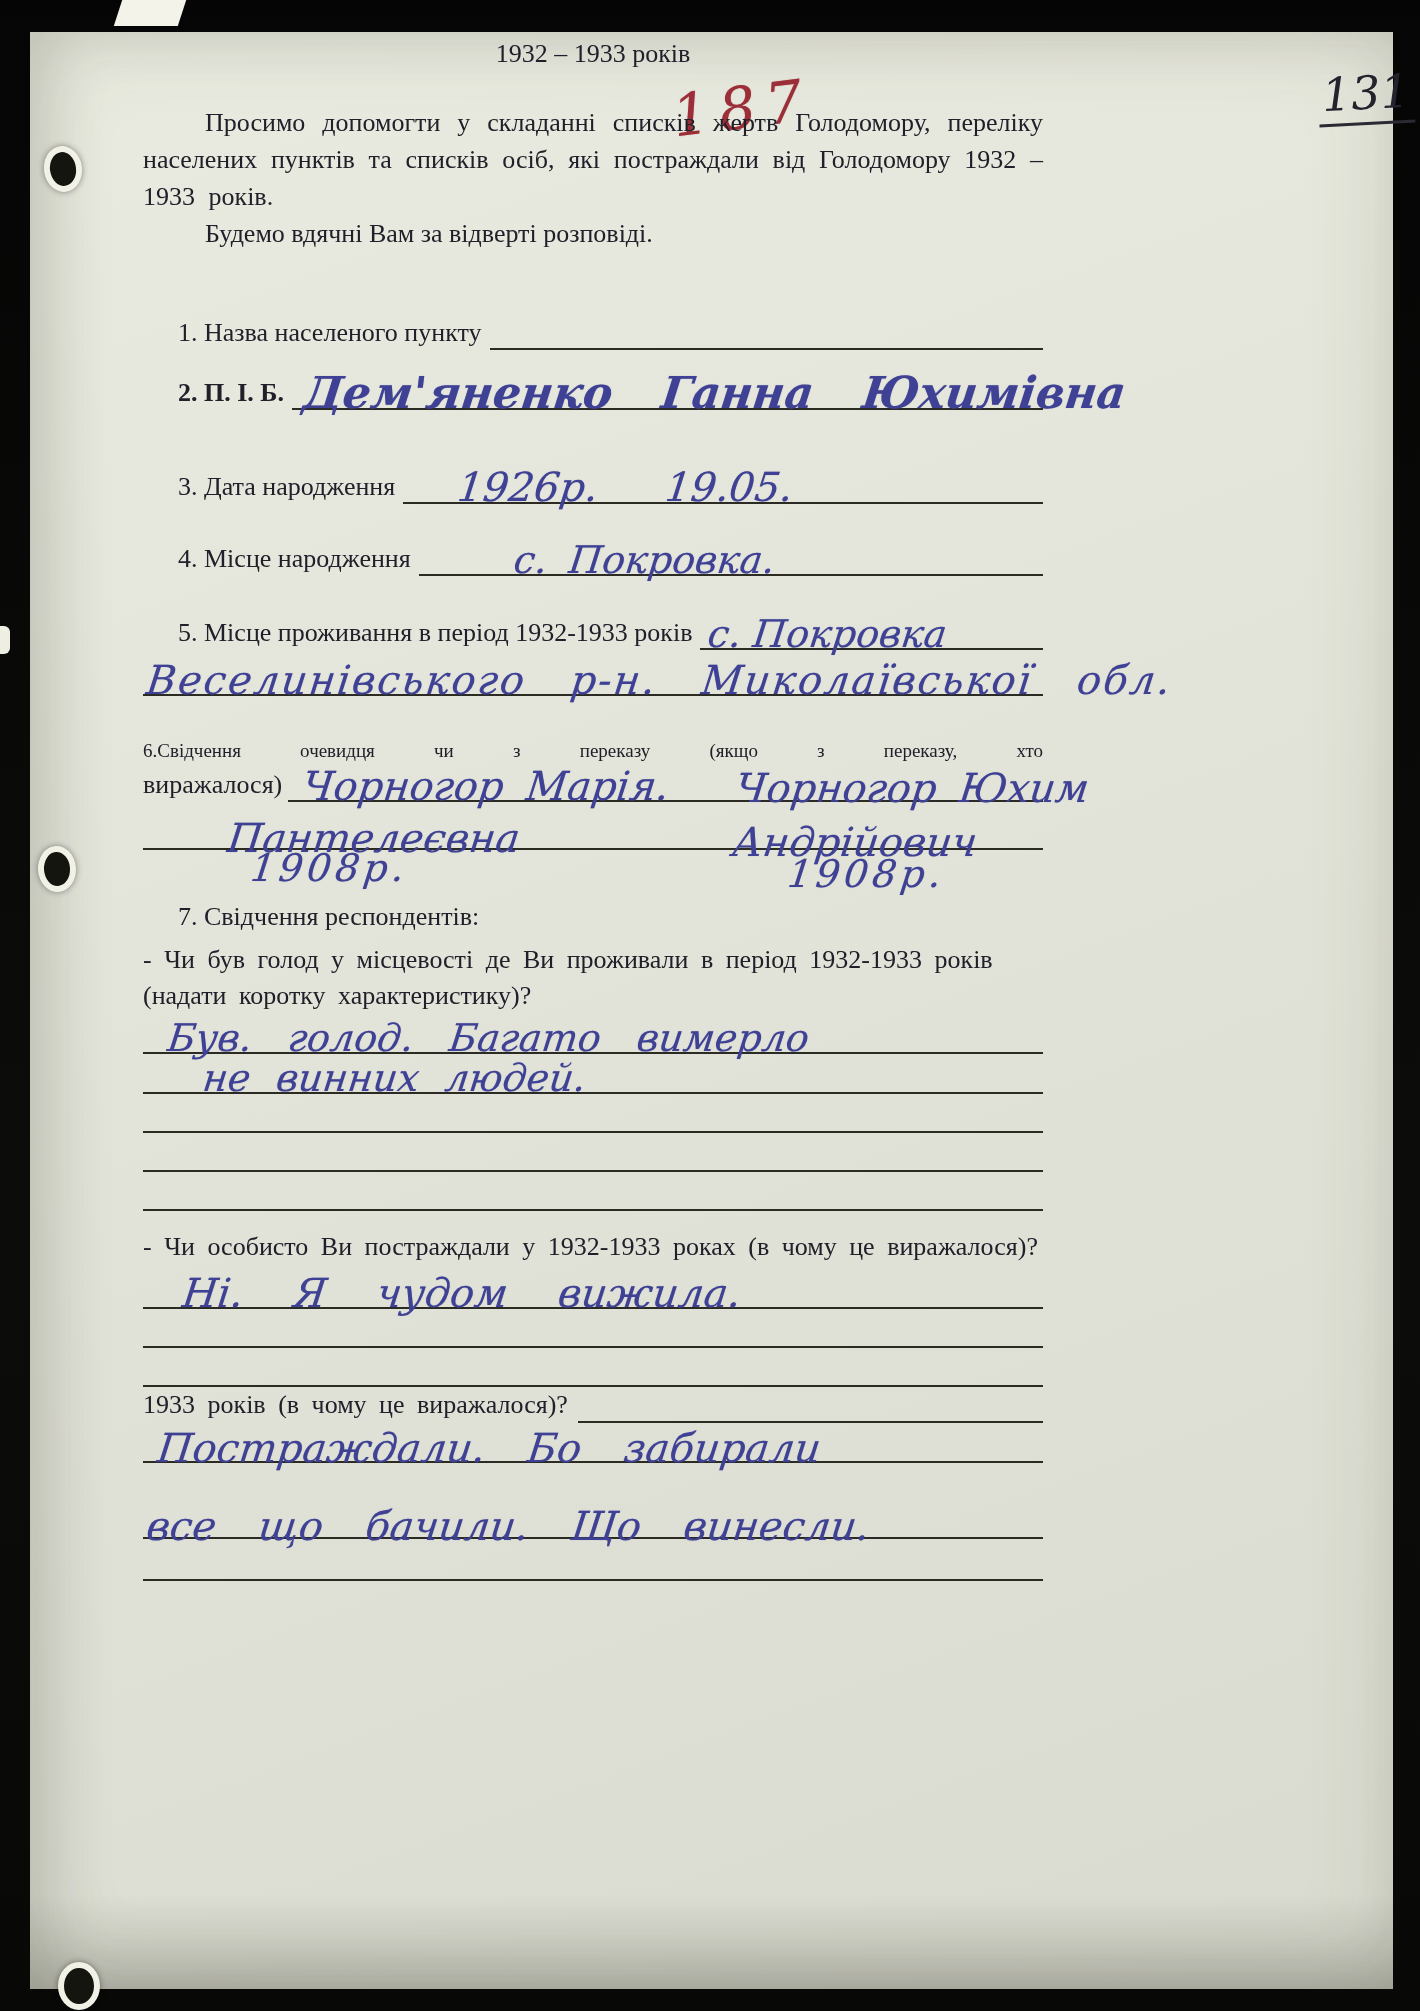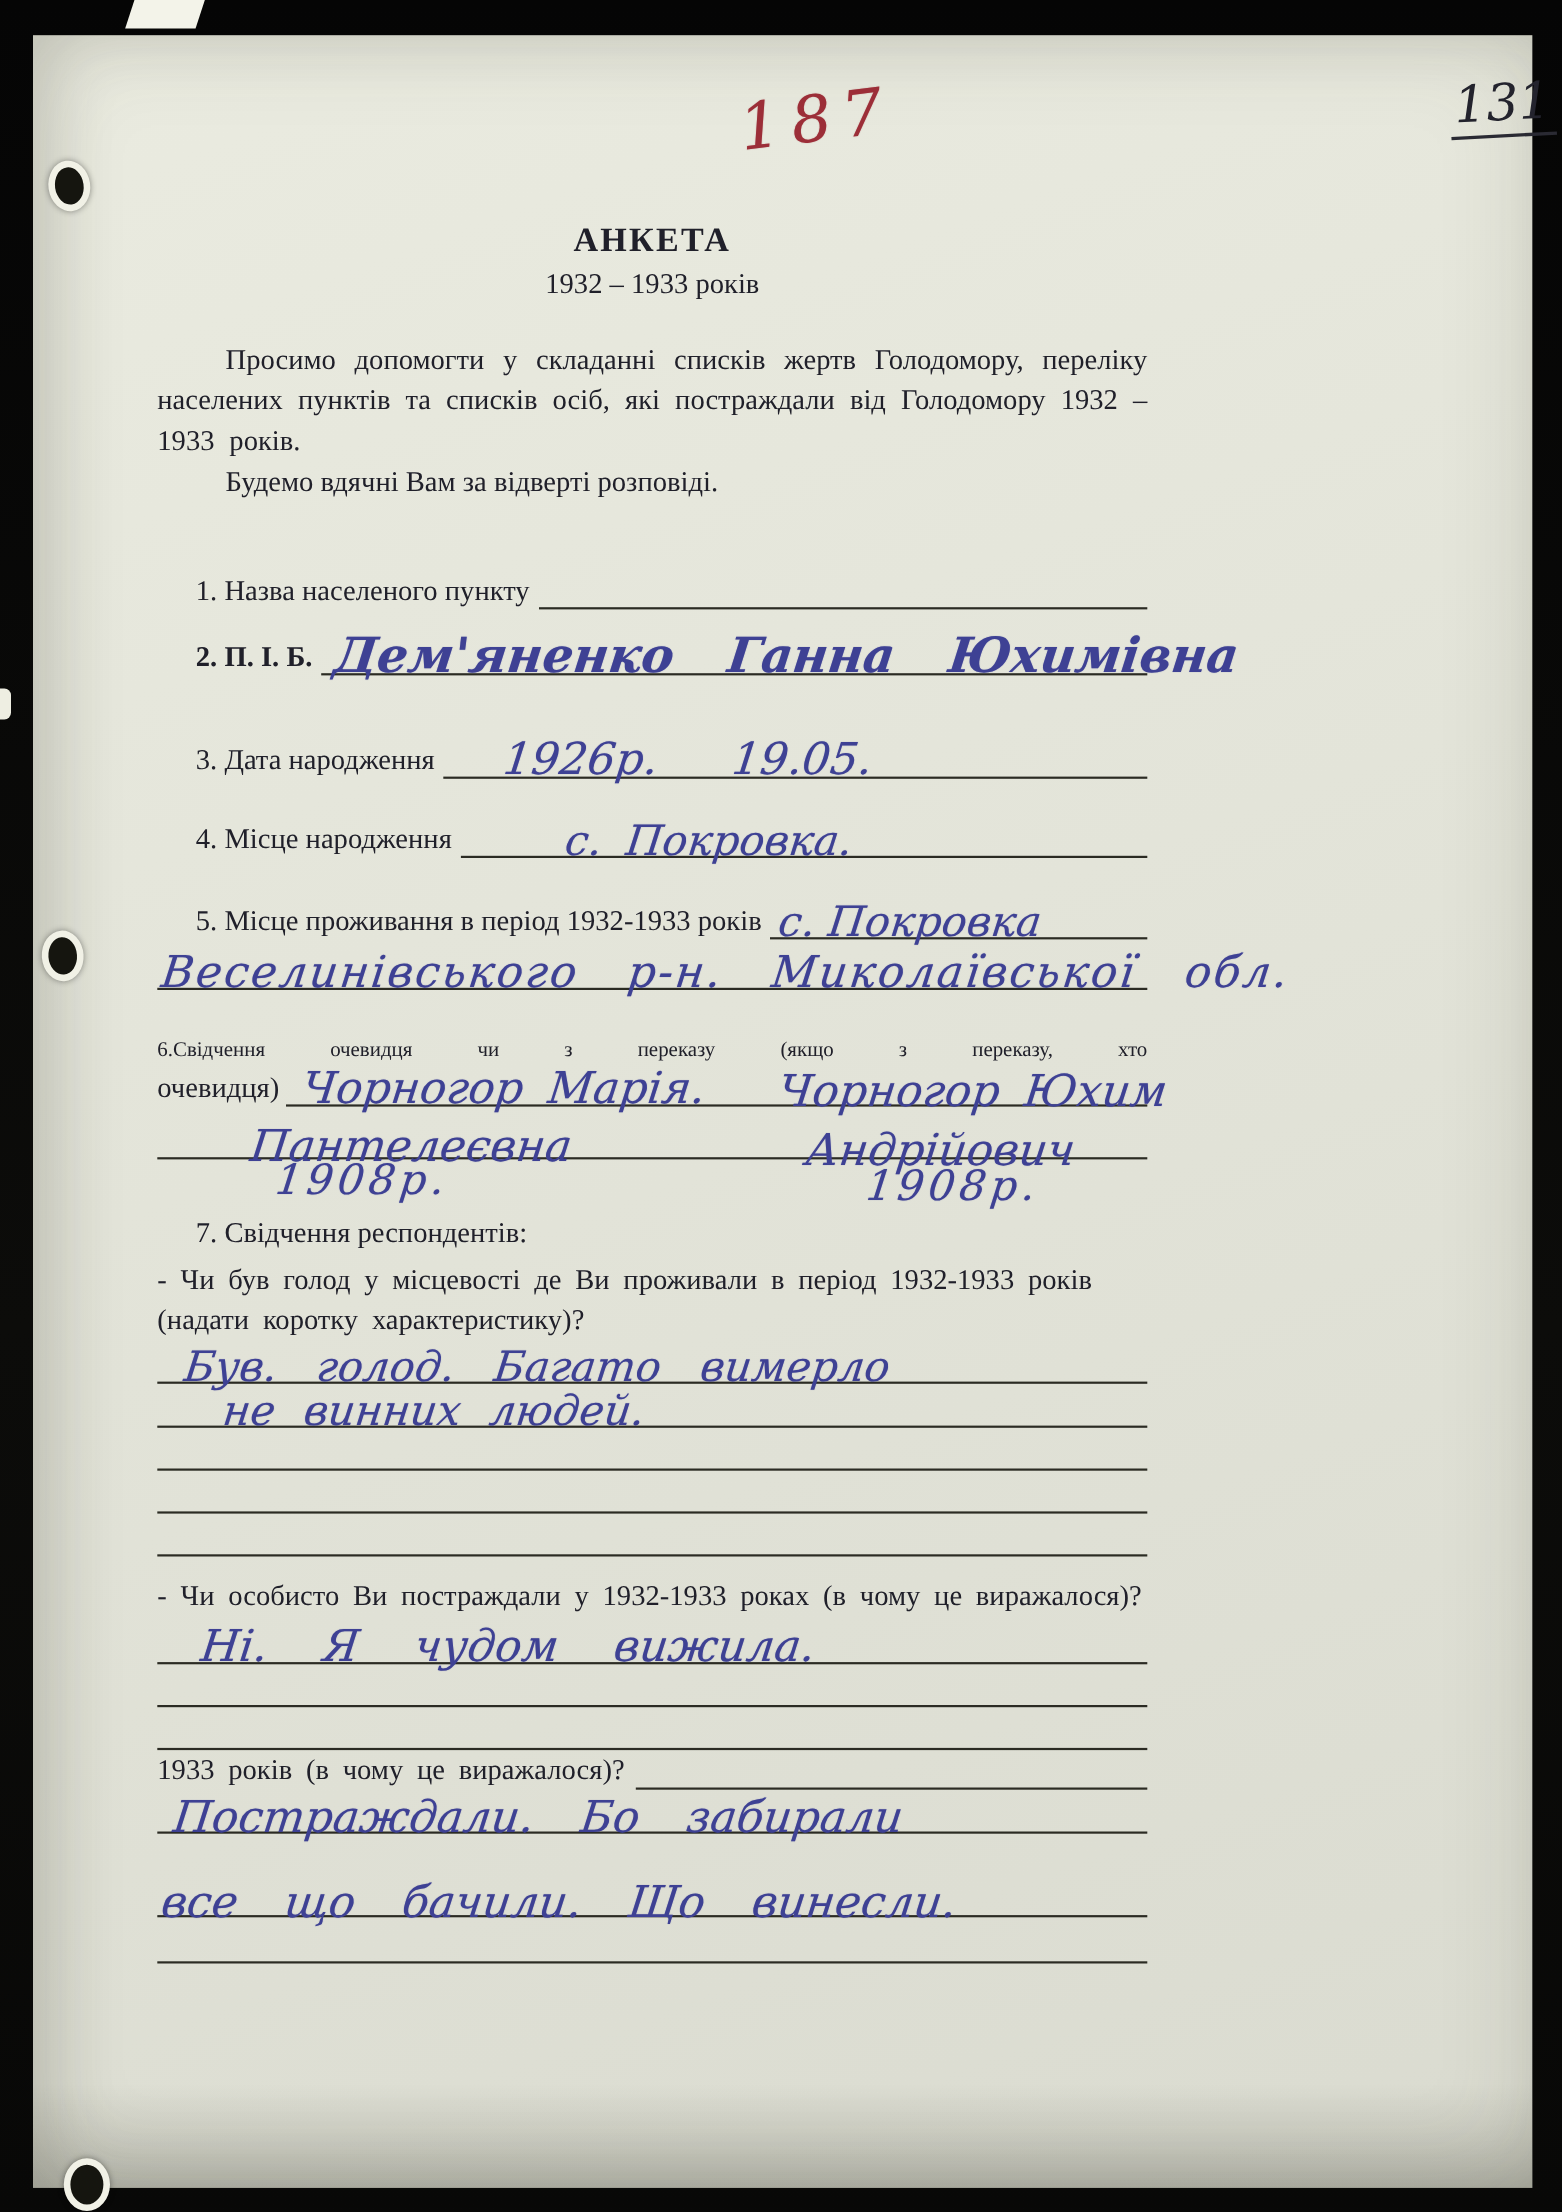--- a/index.html
+++ b/index.html
@@ -105,21 +105,20 @@
 
 <div class="scan">
   <div class="notch"></div>
   <div class="speck"></div>
 
   <div class="paper">
     <div class="red-num">187</div>
     <div class="corner-num">131</div>
 
     <div class="content">
-      <div class="h-title">АНКЕТА</div>
       <div class="h-years">1932 – 1933 років</div>
 
       <div class="intro">Просимо допомогти у складанні списків жертв Голодомору, переліку населених пунктів та списків осіб, які постраждали від Голодомору 1932 – 1933 років.</div>
       <div class="thanks">Будемо вдячні Вам за відверті розповіді.</div>
 
       <div class="field f1">
         <span class="lbl">1. Назва населеного пункту</span>
         <span class="blank">
             <span class="hw"></span>
           </span>
@@ -151,21 +150,21 @@
         <span class="blank">
             <span class="hw">с. Покровка</span>
           </span>
       </div>
       <div class="rrow res2">
         <span class="hw hwline">Веселинівського р-н. Миколаївської обл.</span>
       </div>
 
       <div class="f6-line1">6.Свідчення очевидця чи з переказу (якщо з переказу, хто</div>
       <div class="f6-line2">
-        <span class="lbl">очевидця)</span>
+        <span class="lbl">виражалося)</span>
         <span class="blank">
           <span class="hw w1">Чорногор Марія.</span>
           <span class="hw w2">Чорногор Юхим</span>
         </span>
       </div>
       <div class="rrow patro">
         <span class="hw hwline p1">Пантелеєвна</span>
         <span class="hw hwline p2">Андрійович</span>
       </div>
       <div class="yrow">

